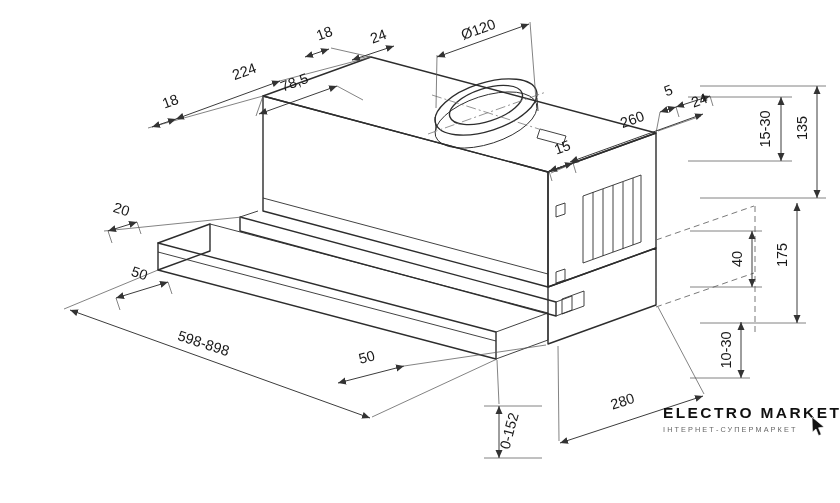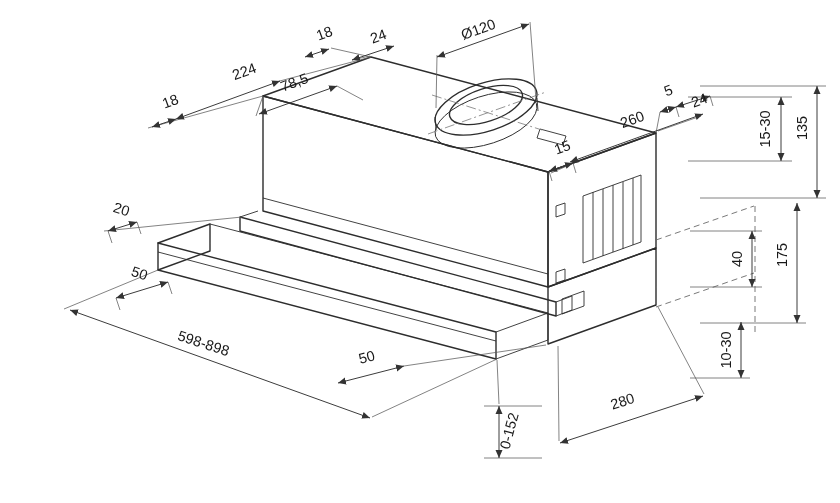--- a/index.html
+++ b/index.html
@@ -167,13 +167,20 @@
     <text class="dlabel" x="731" y="350" transform="rotate(-90 731 350)">10-30</text>
     <text class="dlabel" x="120" y="214" transform="rotate(18 120 214)">20</text>
     <text class="dlabel" x="138" y="278" transform="rotate(18 138 278)">50</text>
     <text class="dlabel" x="202" y="348" transform="rotate(18 202 348)">598-898</text>
     <text class="dlabel" x="368" y="362" transform="rotate(-15 368 362)">50</text>
     <text class="dlabel" x="514" y="432" transform="rotate(-75 514 432)">0-152</text>
     <text class="dlabel" x="624" y="406" transform="rotate(-18 624 406)">280</text>
   </g>
 </svg>
 
+<div class="logo">
+  <div class="brand">ELECTRO MARKET</div>
+  <div class="subtitle">ІНТЕРНЕТ-СУПЕРМАРКЕТ</div>
+  <svg class="cursor" width="16" height="20" viewBox="0 0 16 20">
+    <path d="M1,0 L13,10 L7.5,10.8 L10.2,17.5 L7.6,18.6 L5,12 L1.5,15 Z" fill="#111" stroke="#fff" stroke-width="0.6"></path>
+  </svg>
+</div>
 </div>
 
 </body></html>

